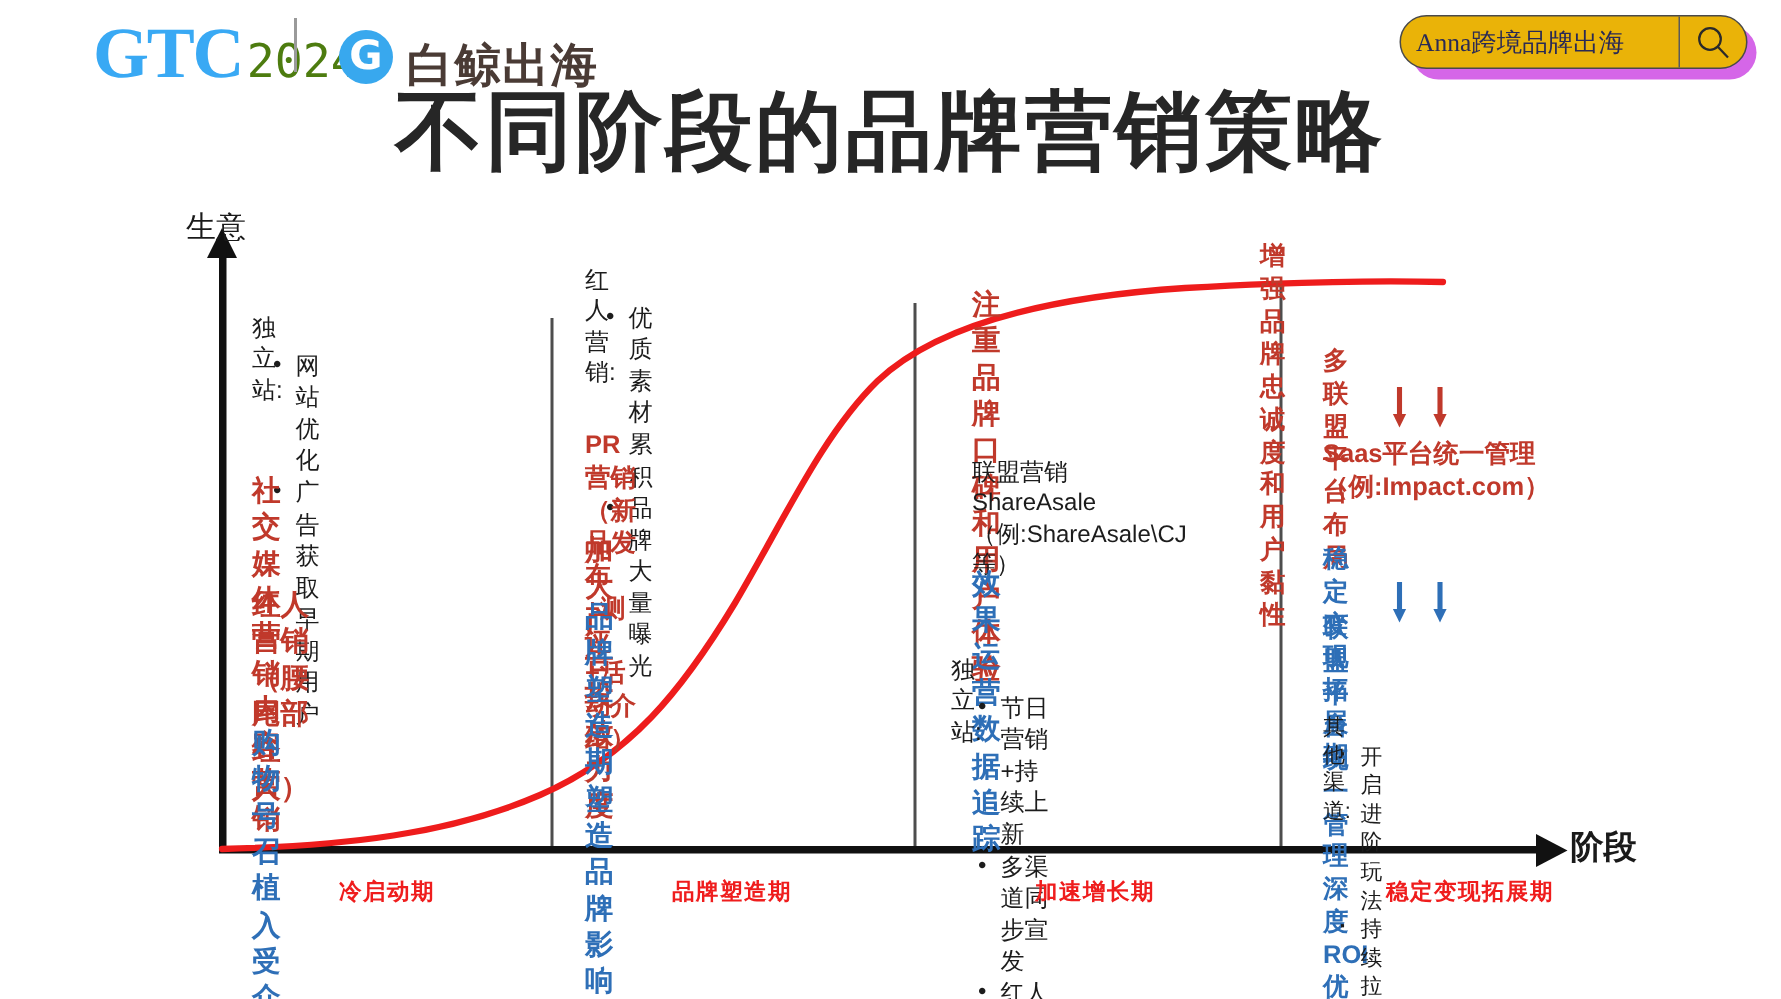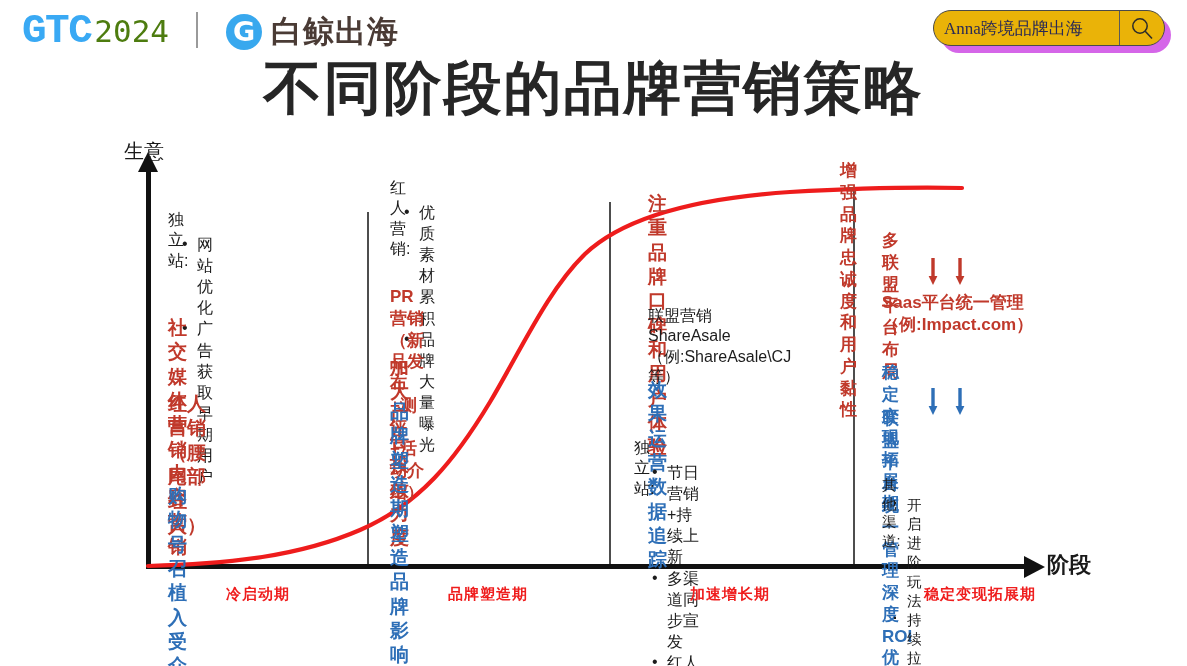--- a/index.html
+++ b/index.html
@@ -26,25 +26,26 @@
     width: 1187px; height: 62px;
   }
   .gtc-logo {
     position: absolute;
     left: 22px; top: 8px;
     display: flex;
     align-items: baseline;
     letter-spacing: -1px;
   }
   .gtc-g {
-    font-family: Liberation Mono, monospace;
-    font-size: 41px;
+    font-family: Liberation Serif, serif;
+    font-size: 48px;
     font-weight: 700;
     color: #39a9f4;
     letter-spacing: -1.5px;
+    margin-left: 40px;
   }
   .gtc-year {
     font-family: "DejaVu Sans Mono", monospace;
     font-size: 31px;
     font-weight: 400;
     color: #4d7c0f;
     margin-left: 3px;
     letter-spacing: 0px;
   }
   .brand-sep {
@@ -80,20 +81,21 @@
     font-weight: 700;
     color: #ffffff;
     line-height: 36px;
   }
   .whale-text {
     margin-left: 9px;
     font-size: 31px;
     font-weight: 700;
     color: #4a3b35;
     letter-spacing: 1px;
+    margin-top: 12px;
   }
 
   
   .search-wrap {
     position: absolute;
     right: 16px; top: 10px;
     width: 238px; height: 40px;
   }
   .search-shadow {
     position: absolute;

